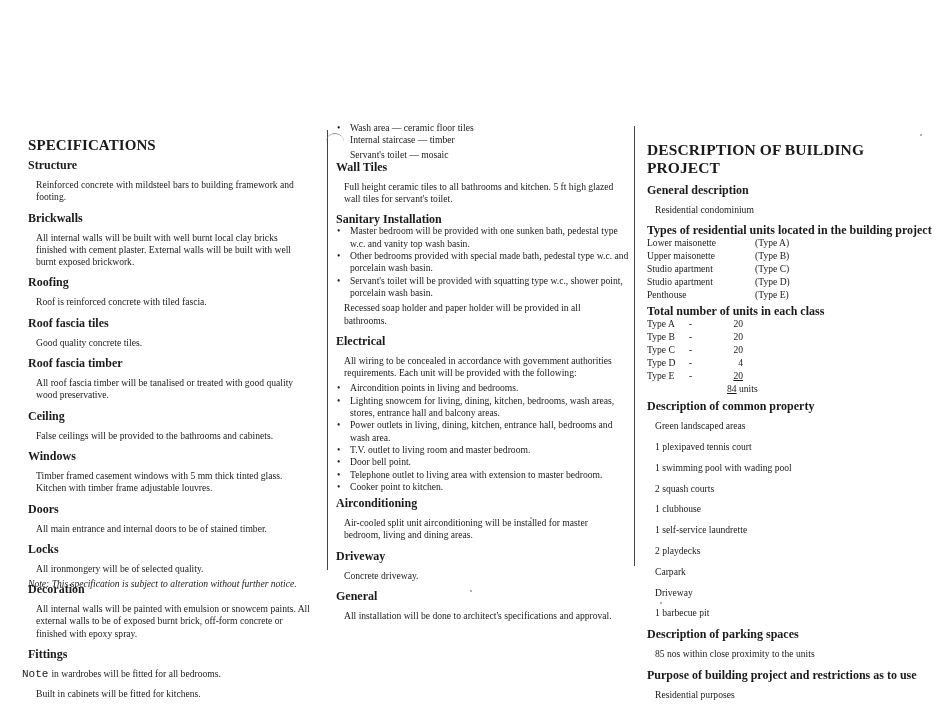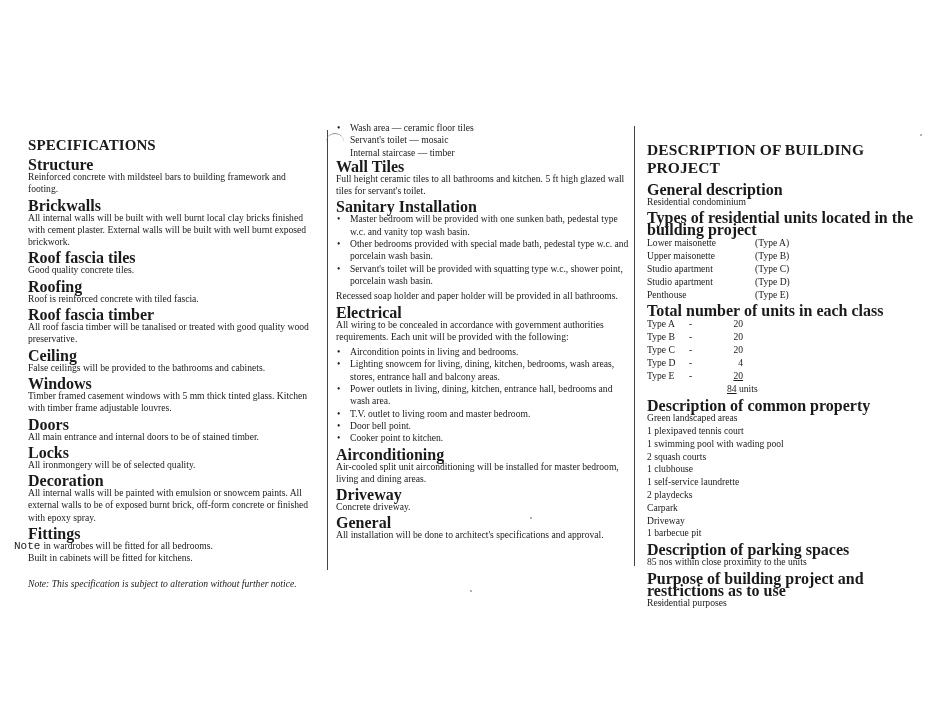--- a/index.html
+++ b/index.html
@@ -10,22 +10,22 @@
   .col2 { left:336px; top:122px; width:296px; }
   .col3 { left:647px; top:126px; width:285px; }
   .vline { position:absolute; width:1px; background:#444; }
   .vl1 { left:327px; top:130px; height:440px; }
   .vl2 { left:634px; top:126px; height:440px; }
   .bracket { position:absolute; left:326px; top:133px; width:18px; height:14px;
              border-top:1px solid #888; border-radius:12px 12px 0 0; }
   h1 { font-size:15px; font-weight:bold; margin:15px 0 5px 0; letter-spacing:0.1px; }
   h1.proj { font-size:15.5px; margin-bottom:7px; }
   .sec { margin-bottom:4px; }
-  .h { font-size:16px; font-weight:bold; line-height:12px; margin:0; }
-  .p { font-size:9.6px; line-height:12.3px; margin:0; }
+  .h { font-size:12px; font-weight:bold; line-height:12px; margin:0; }
+  .p { font-size:9.6px; line-height:12.3px; margin:8px; }
   ul { margin:0; padding:0 0 0 14px; list-style:none; }
   li { font-size:9.6px; line-height:12.3px; position:relative; }
   li.b::before { content:"•"; position:absolute; left:-13px; }
   .nobullet { padding-left:14px; font-size:9.6px; line-height:12.3px; }
   .note { position:absolute; left:28px; top:578px; font-size:9.6px; font-style:italic; }
   .mono-built { font-family:"Liberation Mono", "DejaVu Sans Mono", monospace; font-size:11px;
                 margin-left:-14px; margin-right:3px; }
   table.units { border-collapse:collapse; }
   table.units td { font-size:9.6px; line-height:13px; padding:0; }
   table.types td:first-child { width:108px; }
@@ -50,26 +50,26 @@
   <div id="spec-sections">
       <div class="sec">
         <p class="h">Structure</p>
         <p class="p">Reinforced concrete with mildsteel bars to building framework and footing.</p>
       </div>
       <div class="sec">
         <p class="h">Brickwalls</p>
         <p class="p">All internal walls will be built with well burnt local clay bricks finished with cement plaster. External walls will be built with well burnt exposed brickwork.</p>
       </div>
       <div class="sec">
+        <p class="h">Roofing</p>
+        <p class="p">Roof is reinforced concrete with tiled fascia.</p>
+      </div>
+      <div class="sec">
         <p class="h">Roof fascia tiles</p>
         <p class="p">Good quality concrete tiles.</p>
-      </div>
-      <div class="sec">
-        <p class="h">Roofing</p>
-        <p class="p">Roof is reinforced concrete with tiled fascia.</p>
       </div>
       <div class="sec">
         <p class="h">Roof fascia timber</p>
         <p class="p">All roof fascia timber will be tanalised or treated with good quality wood preservative.</p>
       </div>
       <div class="sec">
         <p class="h">Ceiling</p>
         <p class="p">False ceilings will be provided to the bathrooms and cabinets.</p>
       </div>
       <div class="sec">
@@ -95,22 +95,22 @@
     <p class="p">Built in cabinets will be fitted for kitchens.</p>
   </div>
 </div>
 
 <div class="note">Note: This specification is subject to alteration without further notice.</div>
 
 <div class="col col2">
   <ul>
     <li class="b">Wash area — ceramic floor tiles</li>
   </ul>
+  <div class="nobullet" style="margin-bottom:2px">Internal staircase — timber</div>
   <div class="nobullet">Servant's toilet — mosaic</div>
-  <div class="nobullet" style="margin-bottom:2px">Internal staircase — timber</div>
 
   <div class="sec">
     <p class="h">Wall Tiles</p>
     <p class="p">Full height ceramic tiles to all bathrooms and kitchen. 5 ft high glazed wall tiles for servant's toilet.</p>
   </div>
 
   <div class="sec">
     <p class="h">Sanitary Installation</p>
     <ul>
       <li class="b">Master bedroom will be provided with one sunken bath, pedestal type w.c. and vanity top wash basin.</li>
@@ -122,20 +122,21 @@
 
   <div class="sec">
     <p class="h">Electrical</p>
     <p class="p" style="margin-bottom:3px">All wiring to be concealed in accordance with government authorities requirements. Each unit will be provided with the following:</p>
     <ul>
       <li class="b">Aircondition points in living and bedrooms.</li>
       <li class="b">Lighting snowcem for living, dining, kitchen, bedrooms, wash areas, stores, entrance hall and balcony areas.</li>
       <li class="b">Power outlets in living, dining, kitchen, entrance hall, bedrooms and wash area.</li>
       <li class="b">T.V. outlet to living room and master bedroom.</li>
       <li class="b">Door bell point.</li>
+      <li class="b">Telephone outlet to living area with extension to master bedroom.</li>
       <li class="b">Cooker point to kitchen.</li>
     </ul>
   </div>
 
   <div class="sec">
     <p class="h">Airconditioning</p>
     <p class="p">Air-cooled split unit airconditioning will be installed for master bedroom, living and dining areas.</p>
   </div>
   <div class="sec">
     <p class="h">Driveway</p>

